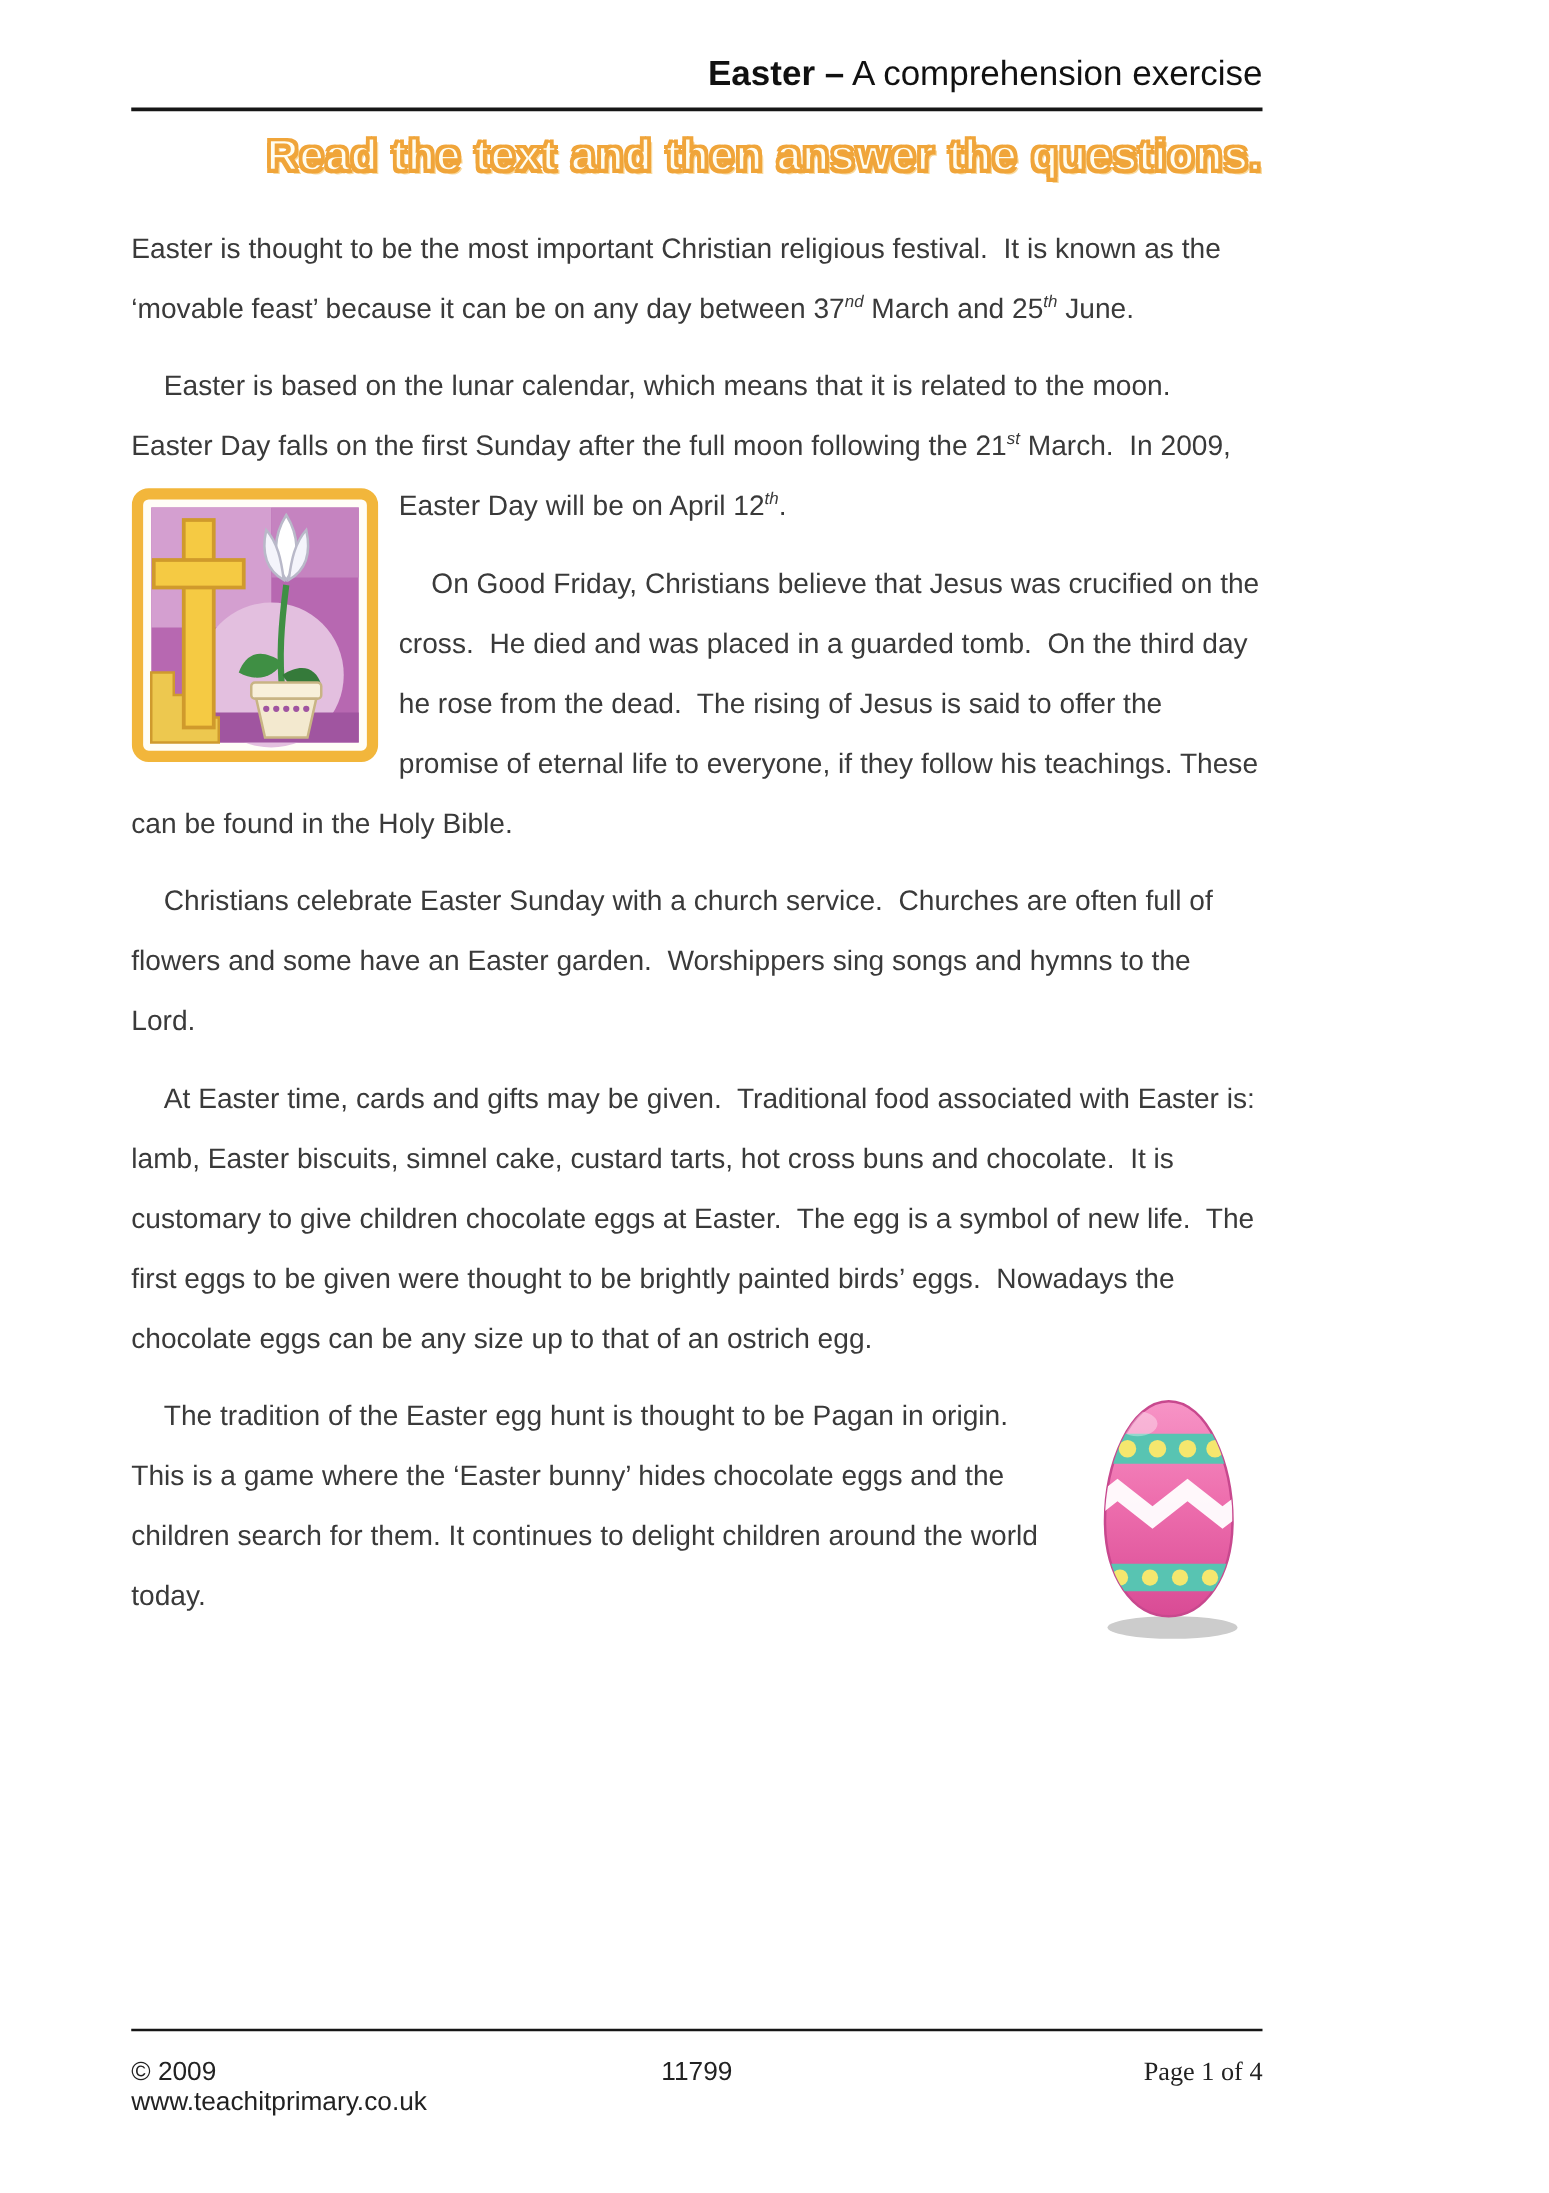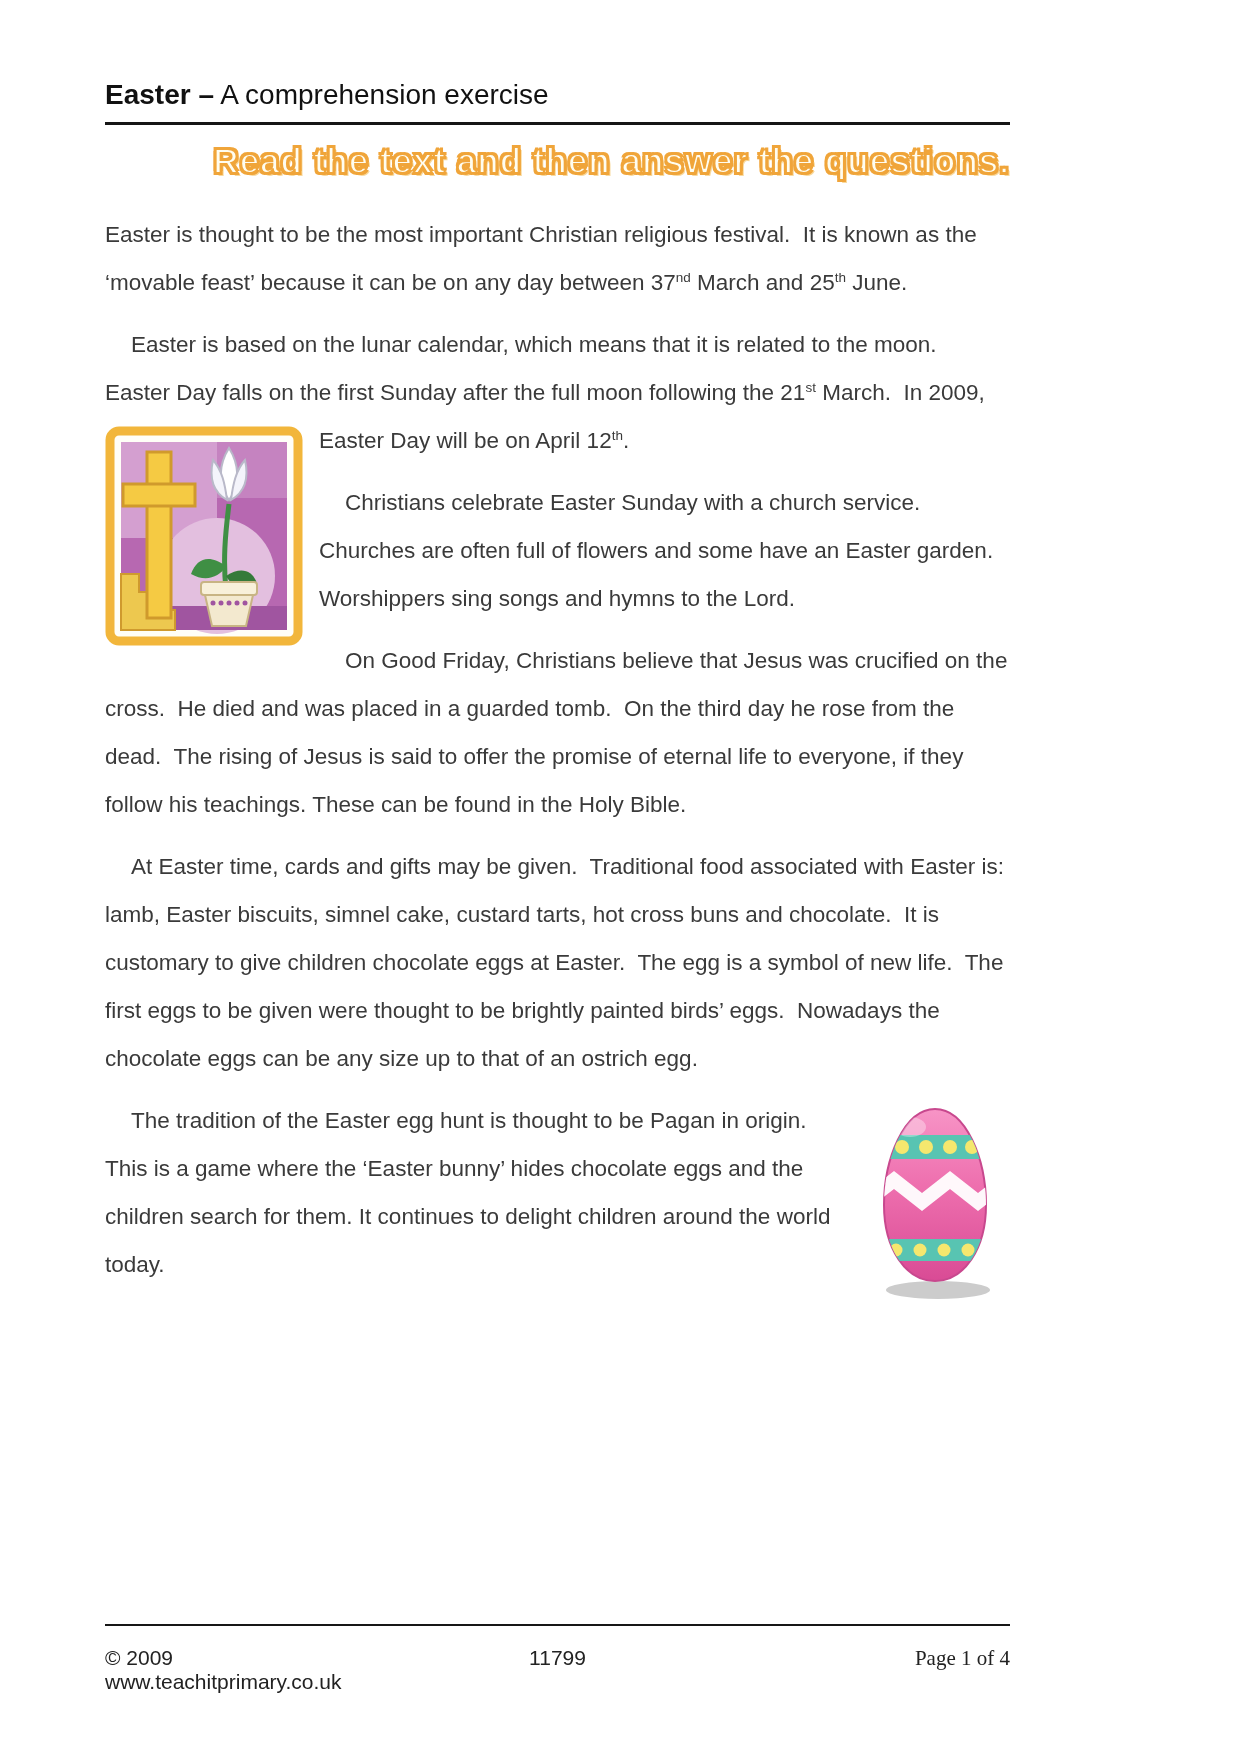--- a/index.html
+++ b/index.html
@@ -12,21 +12,22 @@
     color: #3d3d3d;
     overflow: hidden;
   }
   .content {
     position: absolute;
     left: 105px;
     top: 0;
     width: 905px;
   }
   .doc-header {
-    padding-top: 78px;
+    padding-top: 42px;
+    text-align: right;
     font-size: 28px;
     color: #111111;
     line-height: 34px;
   }
   .title-bold { font-weight: 700; }
   .header-rule {
     border: 0;
     border-top: 3px solid #161616;
     margin: 10px 0 0 0;
     height: 0;
@@ -48,21 +49,21 @@
     text-align: right;
   }
   .body-text {
     margin-top: 30px;
     font-size: 22.5px;
     line-height: 48px;
     color: #3a3a3a;
   }
   .para { margin: 0 0 14px 0; white-space: pre-wrap; }
   .indent { text-indent: 26px; }
-  sup { font-size: 0.6em; vertical-align: super; line-height: 0; }
+  sup { font-size: 0.6em; vertical-align: super; line-height: 0; font-style: italic; }
   .float-cross {
     float: left;
     width: 198px;
     height: 220px;
     padding-top: 105px;
     margin: 0 16px 6px 0;
     shape-outside: inset(105px 0 0 0);
     white-space: normal;
   }
   .float-cross svg { display: block; }
@@ -128,23 +129,23 @@
               <rect x="96" y="156" width="56" height="13" rx="3" fill="#f8f0da" stroke="#c8b484" stroke-width="2"></rect>
               <path d="M100 169 L148 169 L141 200 L107 200 Z" fill="#f3e9cf" stroke="#c8b484" stroke-width="2"></path>
               <circle cx="108" cy="177" r="2.5" fill="#a055a0"></circle>
               <circle cx="116" cy="177" r="2.5" fill="#a055a0"></circle>
               <circle cx="124" cy="177" r="2.5" fill="#a055a0"></circle>
               <circle cx="132" cy="177" r="2.5" fill="#a055a0"></circle>
               <circle cx="140" cy="177" r="2.5" fill="#a055a0"></circle>
             </svg>
           </span><span>Easter is based on the lunar calendar, which means that it is related to the moon.  Easter Day falls on the first Sunday after the full moon following the 21</span><sup>st</sup><span> March.  In 2009, Easter Day will be on April 12</span><sup>th</sup><span>.</span></p>
 
+      <p class="para indent"><span>On Good Friday, Christians believe that Jesus was crucified on the cross.  He died and was placed in a guarded tomb.  On the third day he rose from the dead.  The rising of Jesus is said to offer the promise of eternal life to everyone, if they follow his teachings. These can be found in the Holy Bible.</span></p>
+
       <p class="para indent"><span>Christians celebrate Easter Sunday with a church service.  Churches are often full of flowers and some have an Easter garden.  Worshippers sing songs and hymns to the Lord.</span></p>
-
-      <p class="para indent"><span>On Good Friday, Christians believe that Jesus was crucified on the cross.  He died and was placed in a guarded tomb.  On the third day he rose from the dead.  The rising of Jesus is said to offer the promise of eternal life to everyone, if they follow his teachings. These can be found in the Holy Bible.</span></p>
 
       <p class="para indent"><span>At Easter time, cards and gifts may be given.  Traditional food associated with Easter is: lamb, Easter biscuits, simnel cake, custard tarts, hot cross buns and chocolate.  It is customary to give children chocolate eggs at Easter.  The egg is a symbol of new life.  The first eggs to be given were thought to be brightly painted birds’ eggs.  Nowadays the chocolate eggs can be any size up to that of an ostrich egg.</span></p>
 
       <p class="para indent"><span class="float-egg">
             <svg width="150" height="205" viewBox="0 0 150 205" aria-hidden="true">
               <defs>
                 <linearGradient id="eggGrad" x1="0" y1="0" x2="0" y2="1">
                   <stop offset="0" stop-color="#f794c6"></stop>
                   <stop offset="0.45" stop-color="#ee6fae"></stop>
                   <stop offset="1" stop-color="#d94b95"></stop>

